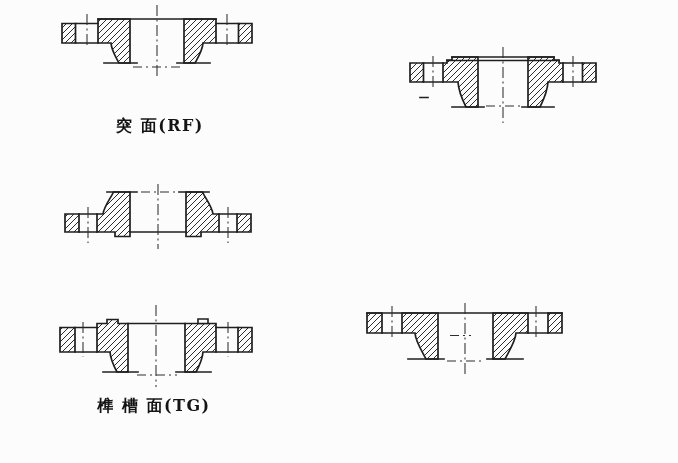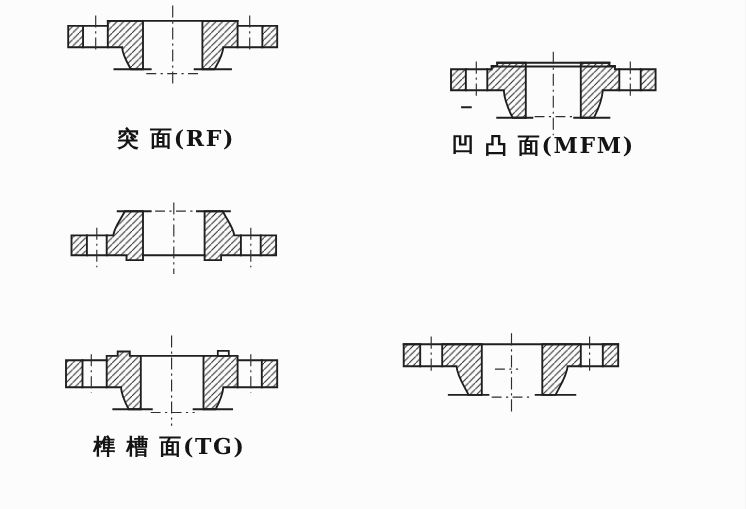--- a/index.html
+++ b/index.html
@@ -9,21 +9,21 @@
   }
   svg{position:absolute;left:0;top:0;}
   .piece{fill:url(#hatch);stroke:#1f1f1f;stroke-width:1.7;stroke-linejoin:miter;}
   .blank{fill:#fcfcfc;stroke:#1f1f1f;stroke-width:1.6;}
   .ol{fill:none;stroke:#1f1f1f;stroke-width:1.7;stroke-linecap:square;}
   .cl{fill:none;stroke:#2e2e2e;stroke-width:1.05;stroke-dasharray:11 3.5 2 3.5;}
   .dash{fill:none;stroke:#2e2e2e;stroke-width:1.05;stroke-dasharray:9 4 2 4;}
   .dia-label{
     position:absolute;transform:translate(-50%,-50%);
     font-family:"DejaVu Serif","Liberation Serif",serif;
-    font-size:20px;font-weight:700;letter-spacing:1.5px;color:#141414;
+    font-size:16px;font-weight:700;letter-spacing:1.5px;color:#141414;
     white-space:nowrap;
   }
 </style>
 </head>
 <body>
 
 <div class="stage">
 
   <svg width="678" height="463" viewBox="0 0 678 463">
     <defs>
@@ -89,15 +89,14 @@
       <path class="ol" d="M367,313 H562 M382,333 H402 M528,333 H548 M408,359 H444 M487,359 H523"></path>
       <path class="cl" d="M465,303 V374"></path>
       <path class="cl" d="M392,306 V338"></path>
       <path class="cl" d="M536,306 V338"></path>
       <path class="dash" d="M447,361 H484"></path>
       <path class="dash" d="M450,335.5 H471"></path>
     </g>
   </svg>
 
   <div class="dia-label" style="left:160px;top:126px;">突 面(RF)</div>
-  <div class="dia-label" style="left:494px;top:133px;">凹 凸 面(MFM)</div>
   <div class="dia-label" style="left:154px;top:406px;">榫 槽 面(TG)</div>
 </div>
 
 </body></html>

